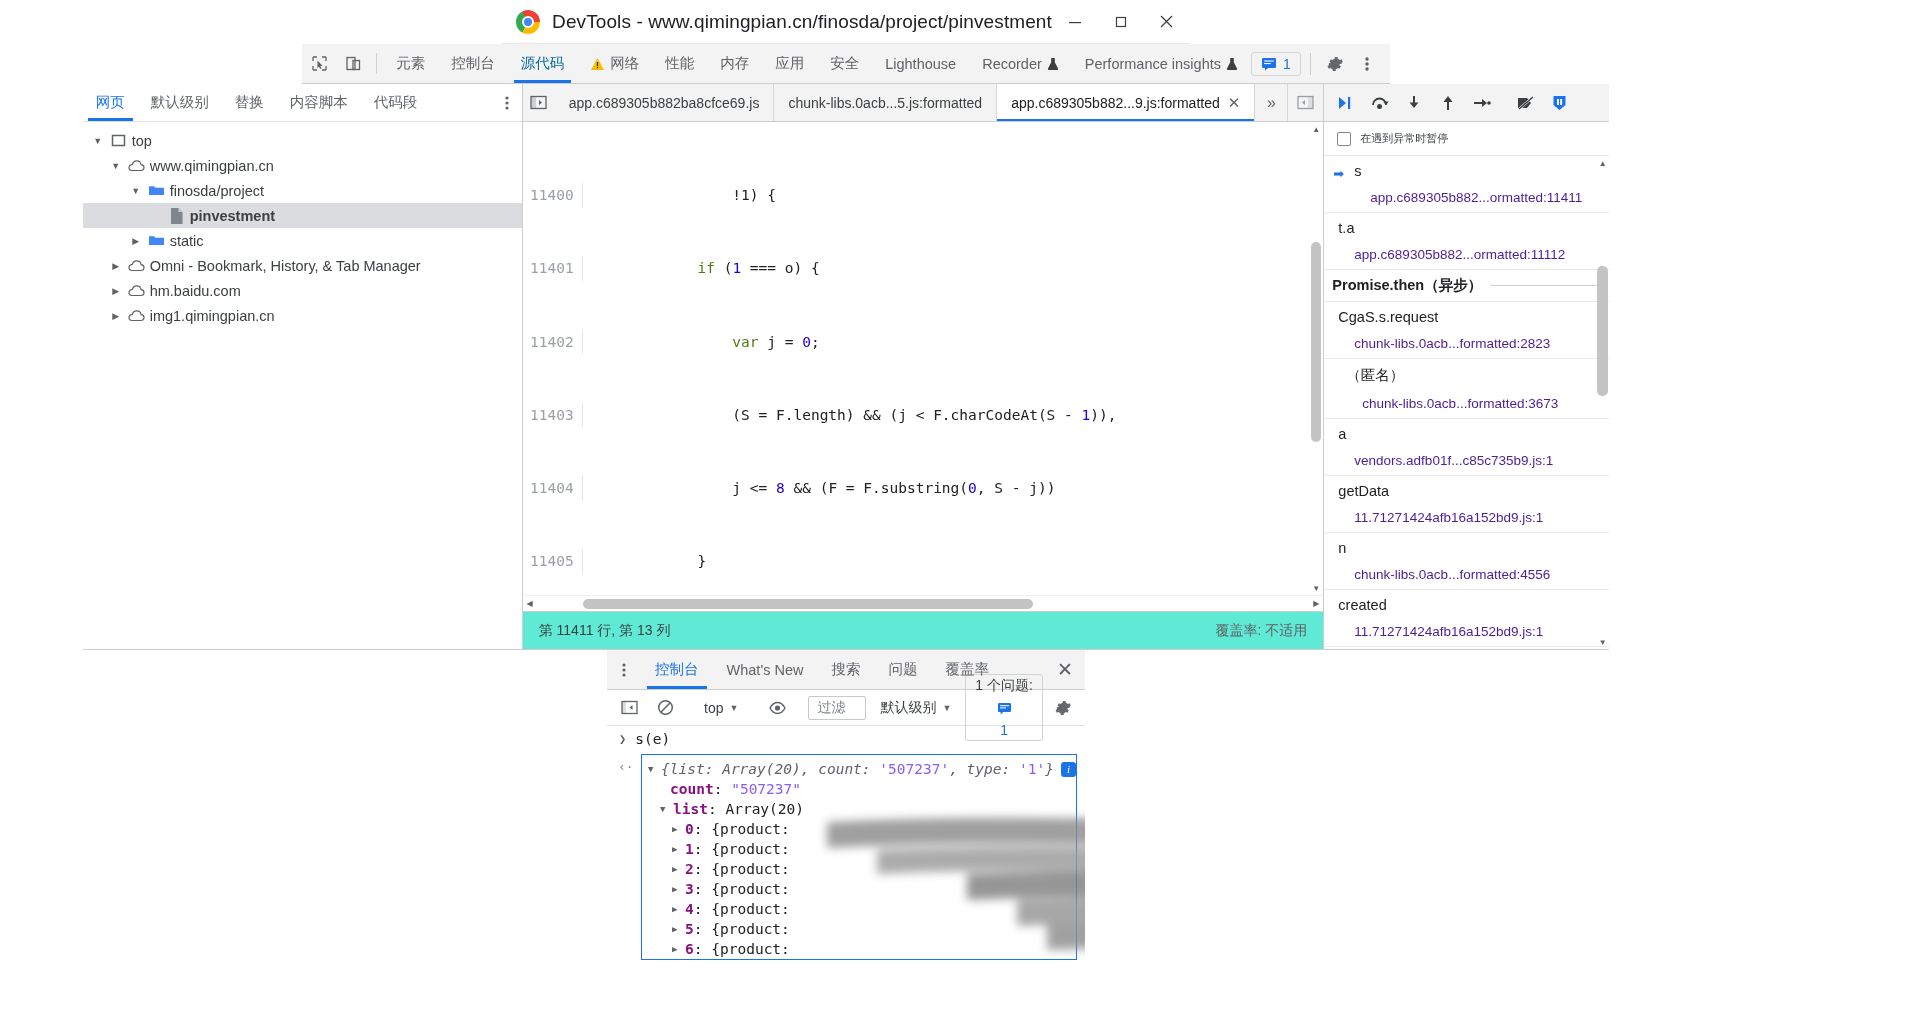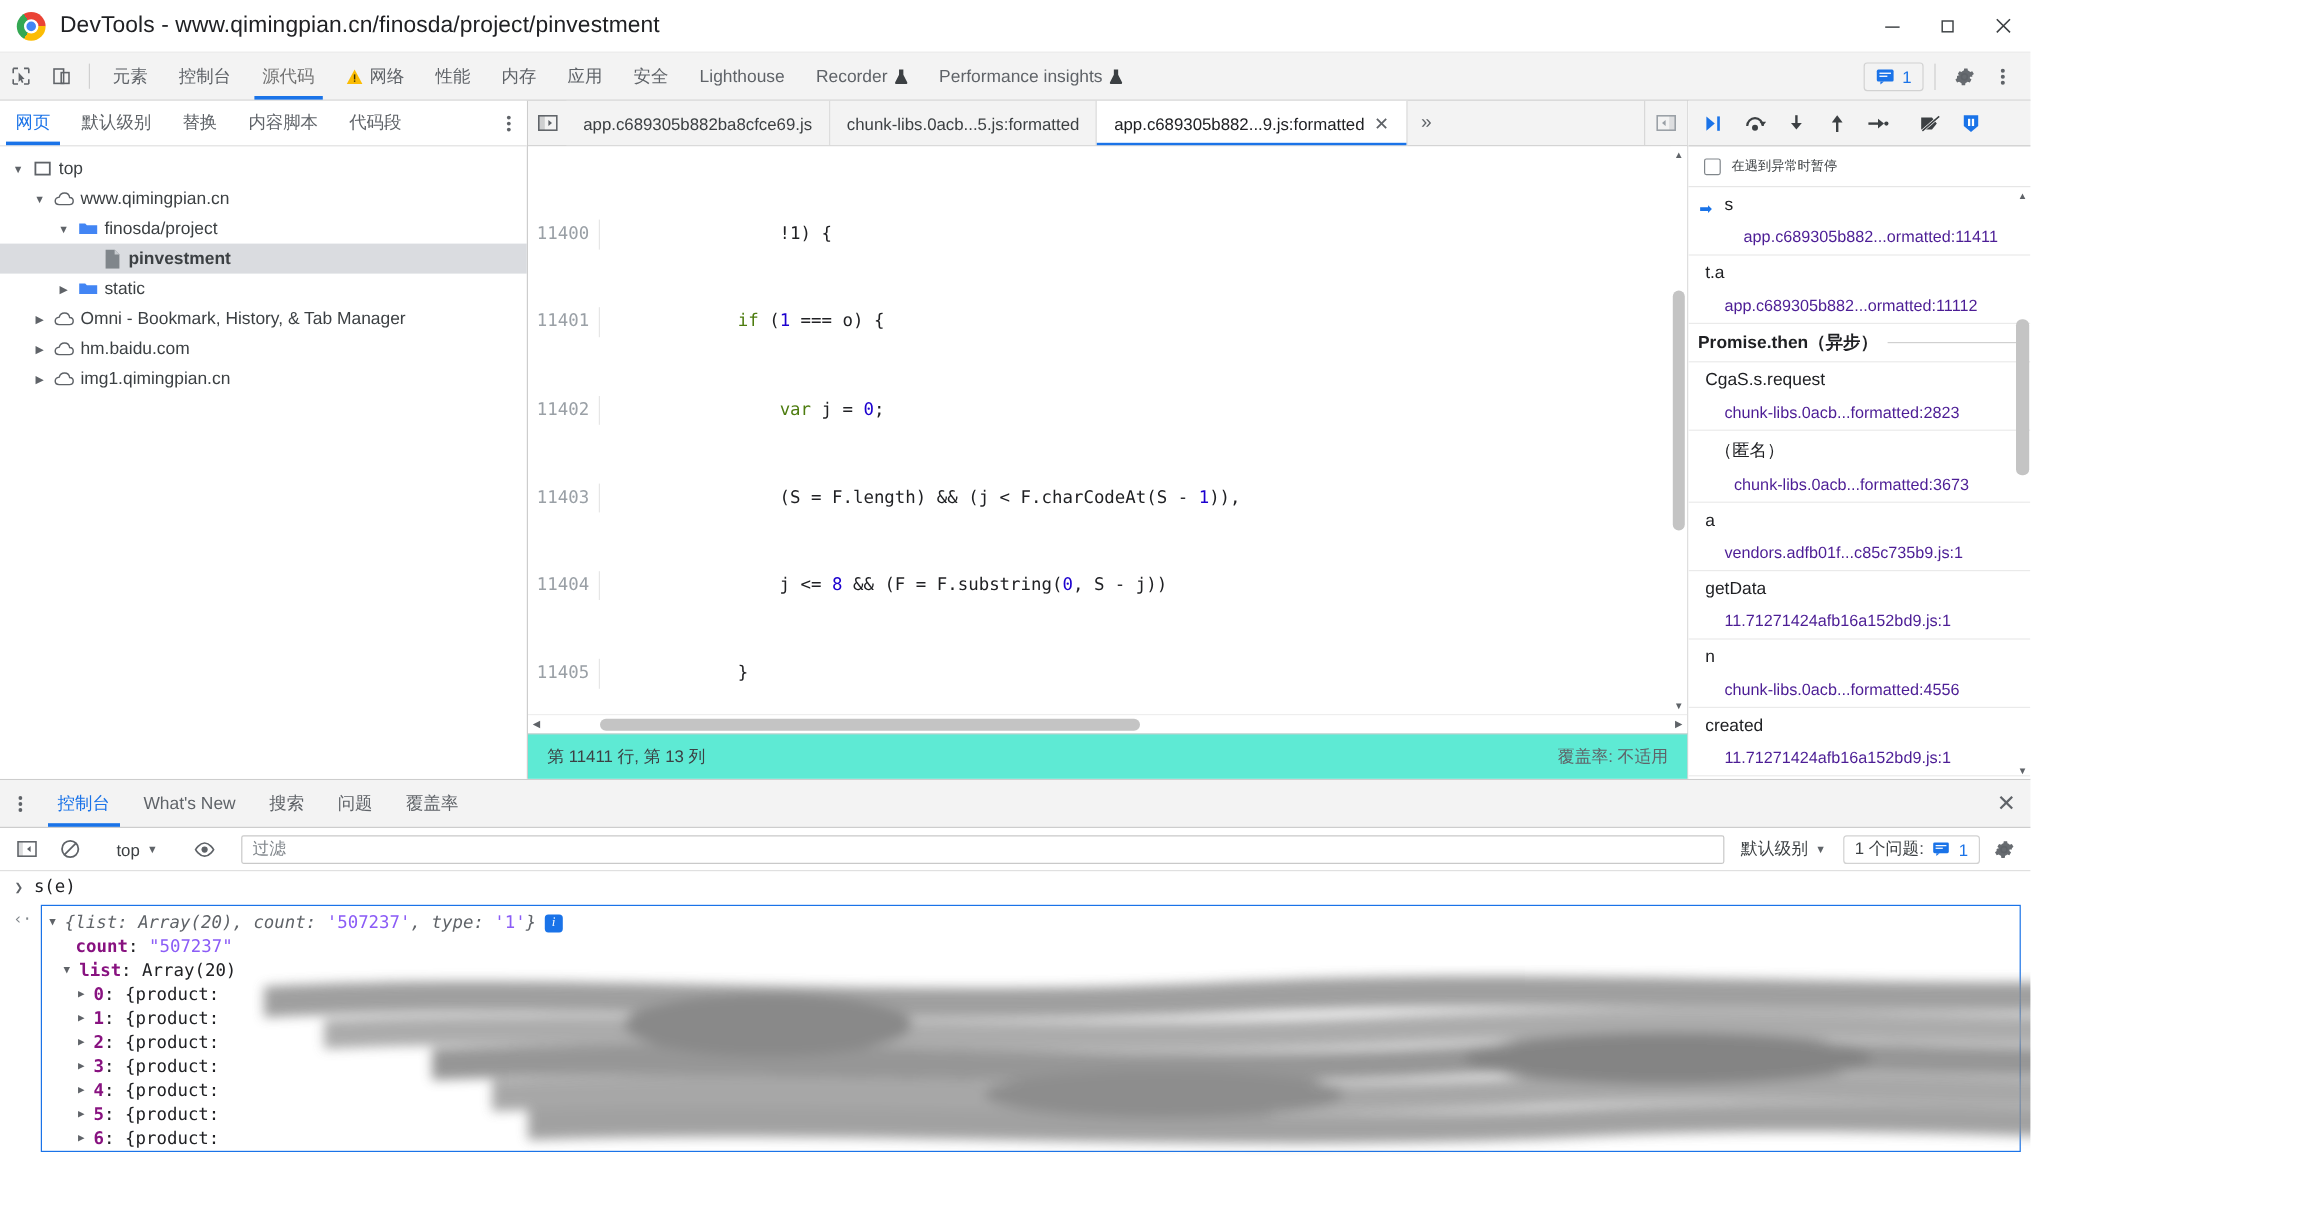--- a/index.html
+++ b/index.html
@@ -4,21 +4,21 @@
 <style>
   * { box-sizing: border-box; }
   html, body { margin:0; padding:0; }
   body {
     width:1920px; height:1010px;
     font-family:"Liberation Sans", sans-serif;
     font-size:14px; color:#202124;
     background:#fff; overflow:hidden;
     -webkit-font-smoothing:antialiased;
   }
-  .app { width:1692px; height:1010px; display:flex; flex-direction:column; }
+  .app { width:1692px; height:1010px; display:flex; flex-direction:column;align-items:center; }
 
   
   .titlebar {
     height:44px; flex:0 0 44px; background:#ffffff;
     display:flex; align-items:center; border-bottom:1px solid #e8e8e8;
   }
   .tb-logo { width:24px; height:24px; margin:0 12px 0 14px; position:relative; flex:0 0 auto; }
   .tb-logo .ring { position:absolute; inset:0; border-radius:50%;
      background:conic-gradient(from -30deg,#ea4335 0deg 120deg,#fbbc05 120deg 240deg,#34a853 240deg 360deg); }
   .tb-logo .inner { position:absolute; left:6px; top:6px; width:12px; height:12px; border-radius:50%;
@@ -31,21 +31,21 @@
   .dt-tabs {
     height:40px; flex:0 0 40px; background:#f3f3f3;
     border-bottom:1px solid #cdcdcd; display:flex; align-items:stretch;
   }
   .dt-icobtn { width:34px; display:flex; align-items:center; justify-content:center; color:#5f6368; }
   .dt-sep { width:1px; background:#d0d0d0; margin:9px 6px; }
   .dt-tab {
     display:flex; align-items:center; gap:5px; padding:0 13px;
     color:#5f6368; font-size:14.5px; position:relative; white-space:nowrap;
   }
-  .dt-tab.active { color:#737373; }
+  .dt-tab.active { color:#0369a1; }
   .dt-tab.active:after {
     content:""; position:absolute; left:6px; right:6px; bottom:0; height:3px; background:#1a73e8;
   }
   .dt-right { margin-left:auto; display:flex; align-items:center; padding-right:8px; gap:2px; }
   .msgbadge {
     display:flex; align-items:center; gap:6px; padding:3px 9px; border:1px solid #d2d2d2;
     border-radius:3px; color:#1a73e8; font-size:14px; background:#f3f3f3;
   }
   .vsep { width:1px; height:22px; background:#d0d0d0; margin:0 7px; }
   .gear, .kebab { width:30px; height:30px; display:flex; align-items:center; justify-content:center; color:#5f6368; }
@@ -132,21 +132,21 @@
   .drawer-close { margin-left:auto; width:40px; display:flex; align-items:center; justify-content:center; color:#5f6368; font-size:19px; }
 
   .console-toolbar { height:36px; flex:0 0 36px; display:flex; align-items:center; gap:4px; padding:0 6px; border-bottom:1px solid #e0e0e0; background:#fff;}
   .ctbtn { width:32px; height:30px; display:flex; align-items:center; justify-content:center; color:#5f6368; }
   .ctx-select { display:flex; align-items:center; gap:6px; padding:0 8px; font-size:14px; color:#3c4043; }
   .filter-input {
     flex:1 1 auto; height:24px; border:1px solid #c9c9c9; border-radius:2px; padding:0 8px;
     font-size:14px; color:#80868b; display:flex; align-items:center; background:#fff; min-width:40px;
   }
   .level-select { display:flex; align-items:center; gap:6px; font-size:14px; color:#3c4043; padding:0 10px; }
-  .issues { display:flex; align-items:center; gap:7px; padding:2px 9px; border:1px solid #d2d2d2; border-radius:3px; font-size:14px; color:#3c4043; }
+  .issues { display:flex; align-items:center; gap:7px; padding:2px 9px; border:1px solid #d2d2d2; border-radius:3px; font-size:14px; color:#3c4043;flex-direction:column; }
   .issues .cnt { color:#1a73e8; }
   .settings-ico { width:32px; height:30px; display:flex; align-items:center; justify-content:center; color:#5f6368; }
 
   .console-body {
     flex:1 1 auto; overflow:hidden; position:relative;
     font-family:"DejaVu Sans Mono","Liberation Mono", monospace; font-size:14.5px;
   }
   .cmd-row { display:flex; align-items:center; gap:9px; padding:5px 10px 5px 12px; color:#202124; }
   .cmd-row .chev { color:#5f6368; font-size:12px; }
   .result-block { margin:2px 8px 0 34px; border:1px solid #1a73e8; position:relative; padding:4px 0 0 6px; }

